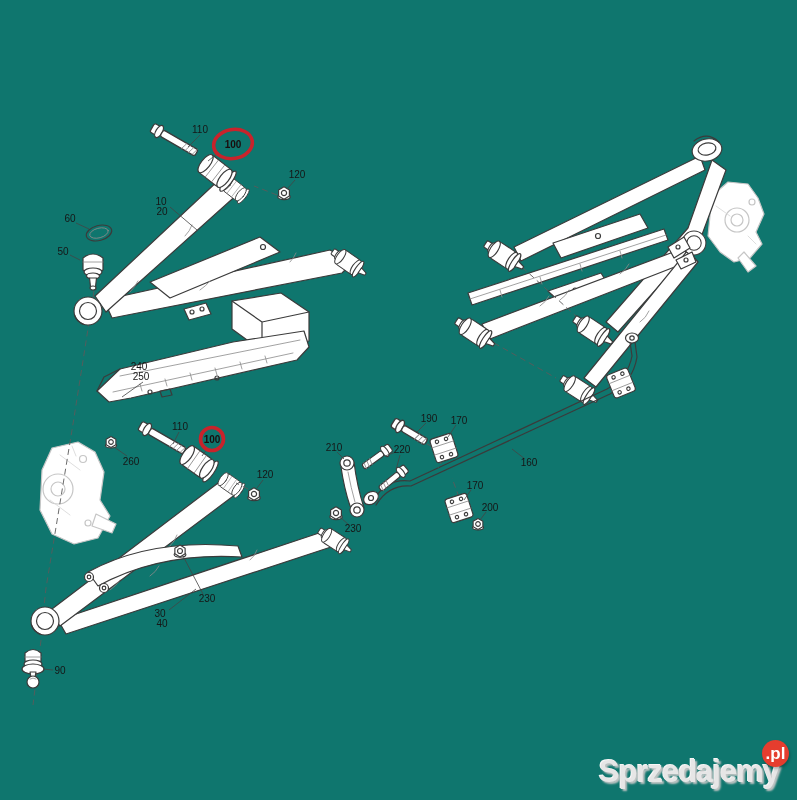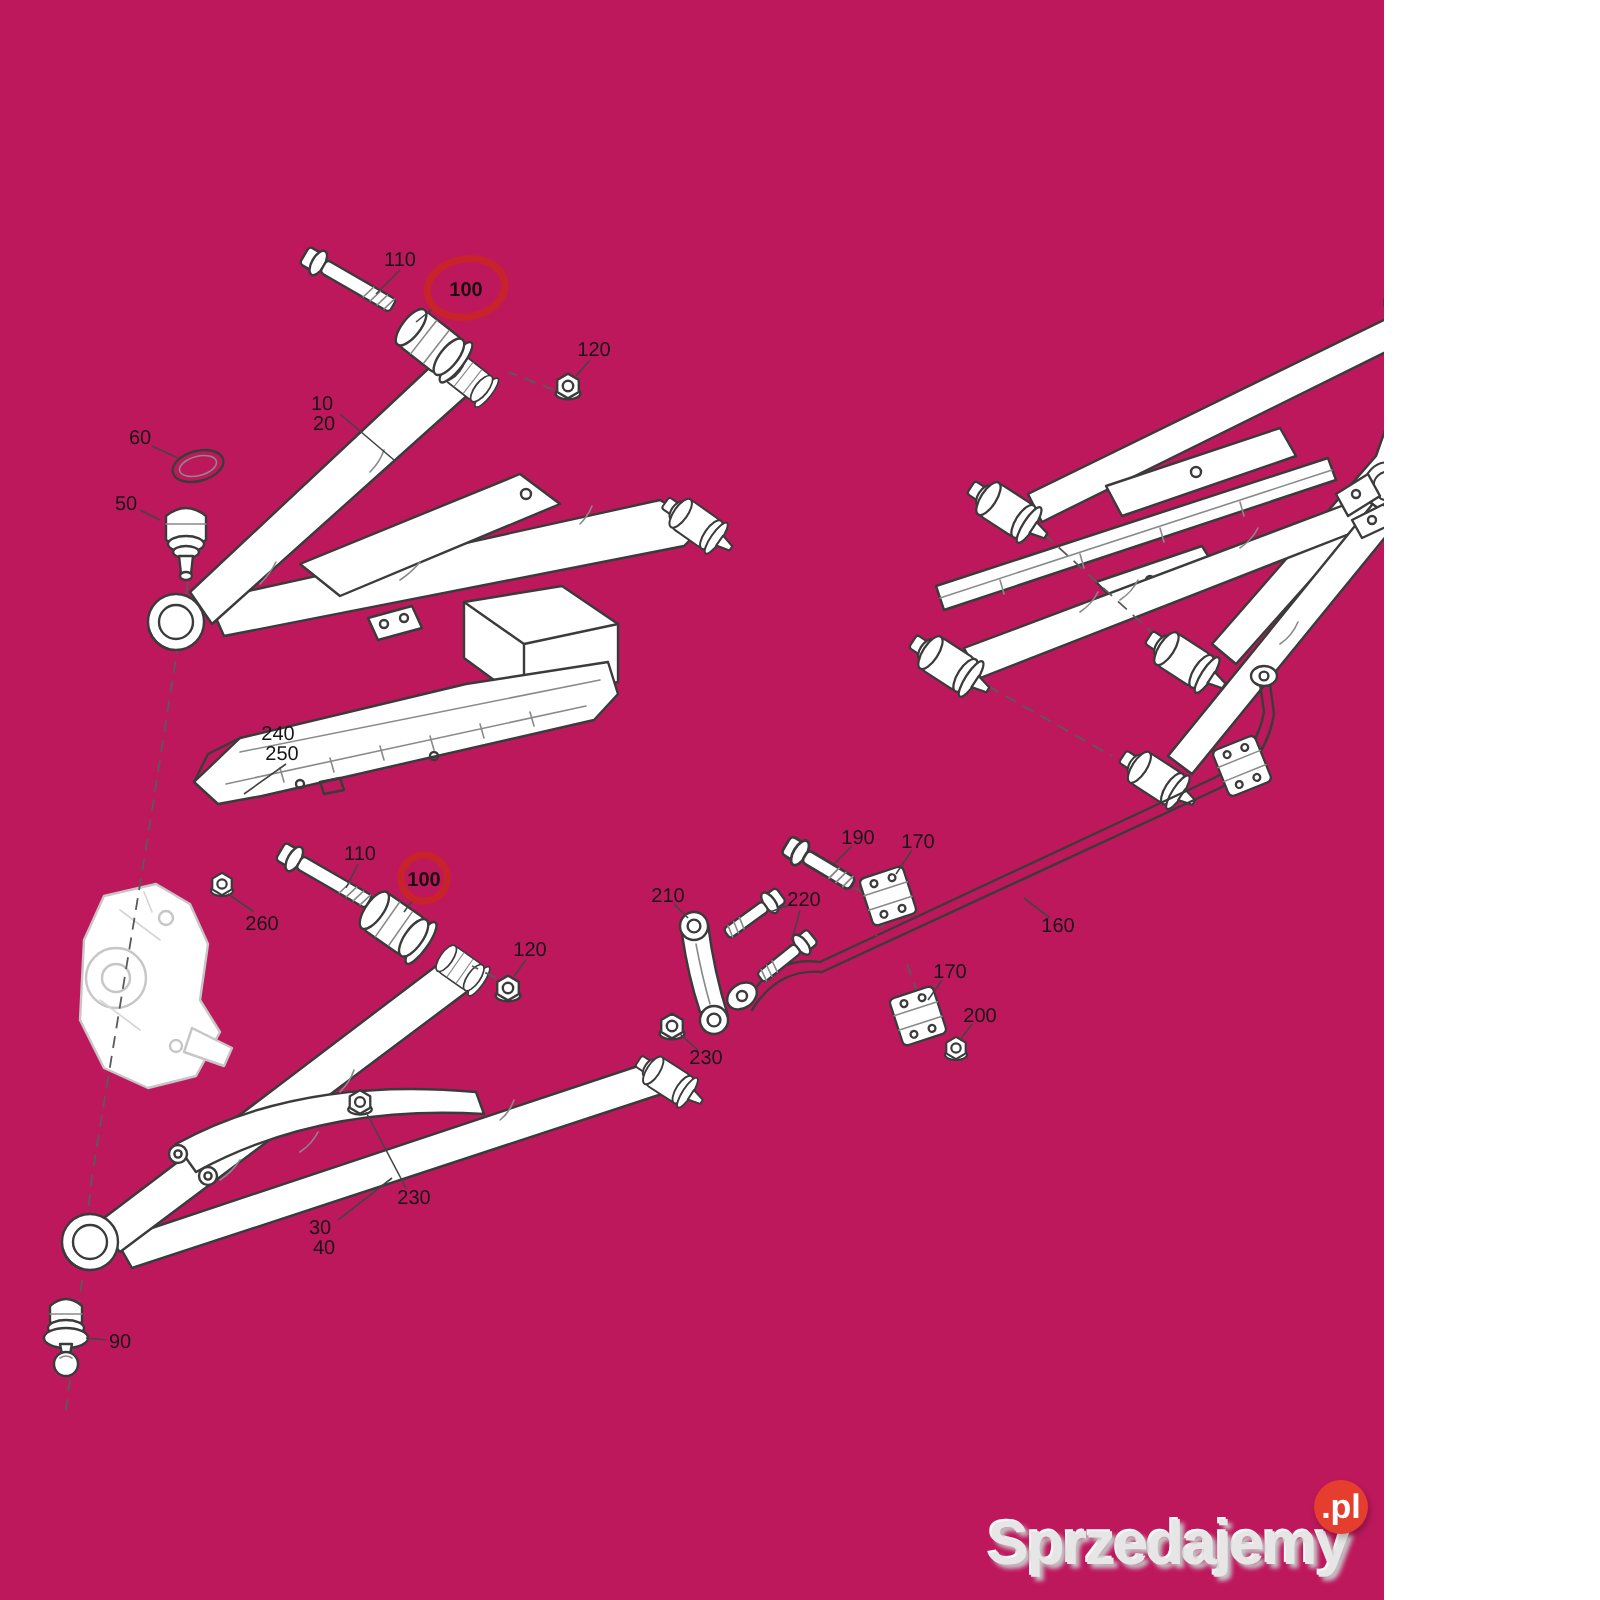--- a/index.html
+++ b/index.html
@@ -1,16 +1,16 @@
 <!DOCTYPE html>
 <html style="--hl-color: #c8232b; --badge-color: #e53d2e;"><head>
 <meta charset="utf-8">
 <style>
   html,body{margin:0;padding:0;background:#ffffff;}
-  .canvas{position:relative;width:692px;height:800px;background:#be185d;overflow:hidden;
+  .canvas{position:relative;width:797px;height:800px;background:#0f766e;overflow:hidden;
           font-family:"Liberation Sans",sans-serif;}
   svg{position:absolute;left:0;top:0;}
   .ln{fill:none;stroke:#3b3b3b;stroke-width:1.2;stroke-linejoin:round;stroke-linecap:round;}
   .fw{fill:#ffffff;stroke:#3b3b3b;stroke-width:1.2;stroke-linejoin:round;stroke-linecap:round;}
   .lnl{fill:none;stroke:#8a8a8a;stroke-width:0.8;stroke-linecap:round;}
   .dash{fill:none;stroke:#5a5a5a;stroke-width:0.9;stroke-dasharray:6 4;}
   .leader{fill:none;stroke:#444;stroke-width:0.8;}
   .lbl{font-family:"Liberation Sans",sans-serif;font-size:10px;fill:#161616;text-anchor:middle;}
   .lblb{font-family:"Liberation Sans",sans-serif;font-size:10px;font-weight:bold;fill:#1a0d0d;text-anchor:middle;}
   .hl{fill:none;stroke:var(--hl-color,#c8232b);stroke-width:3.6;}

